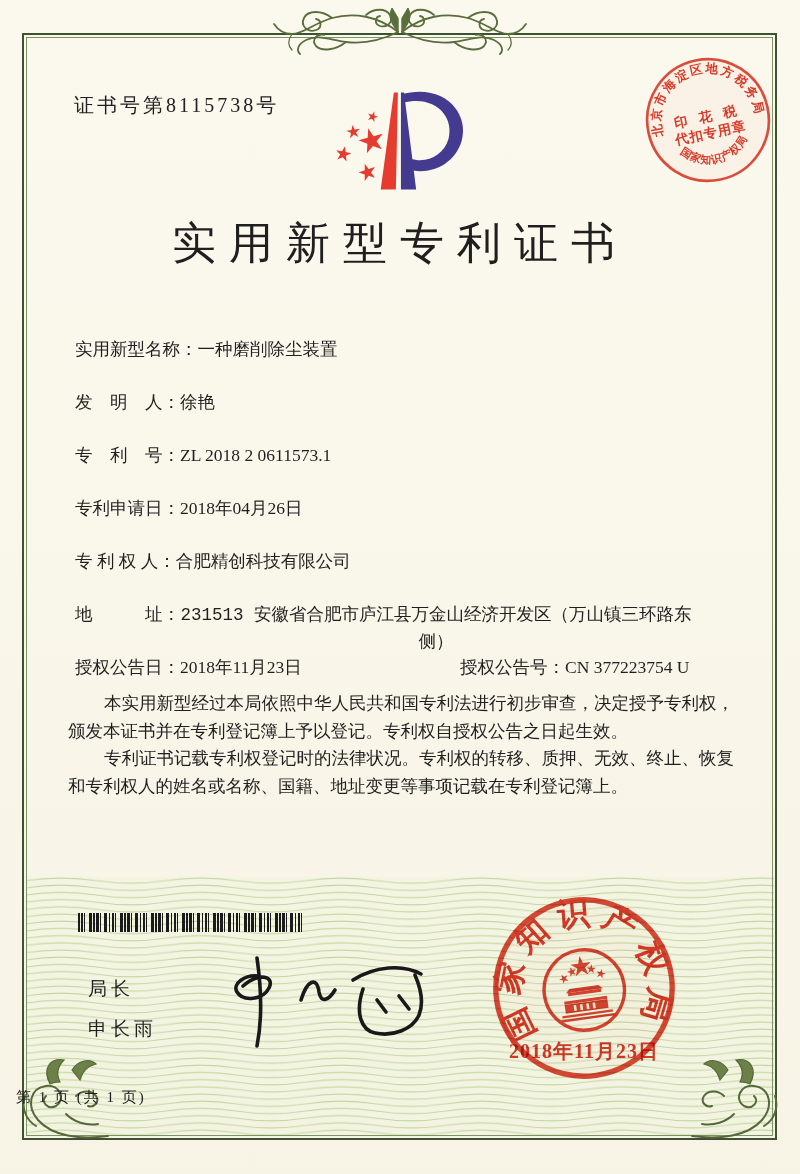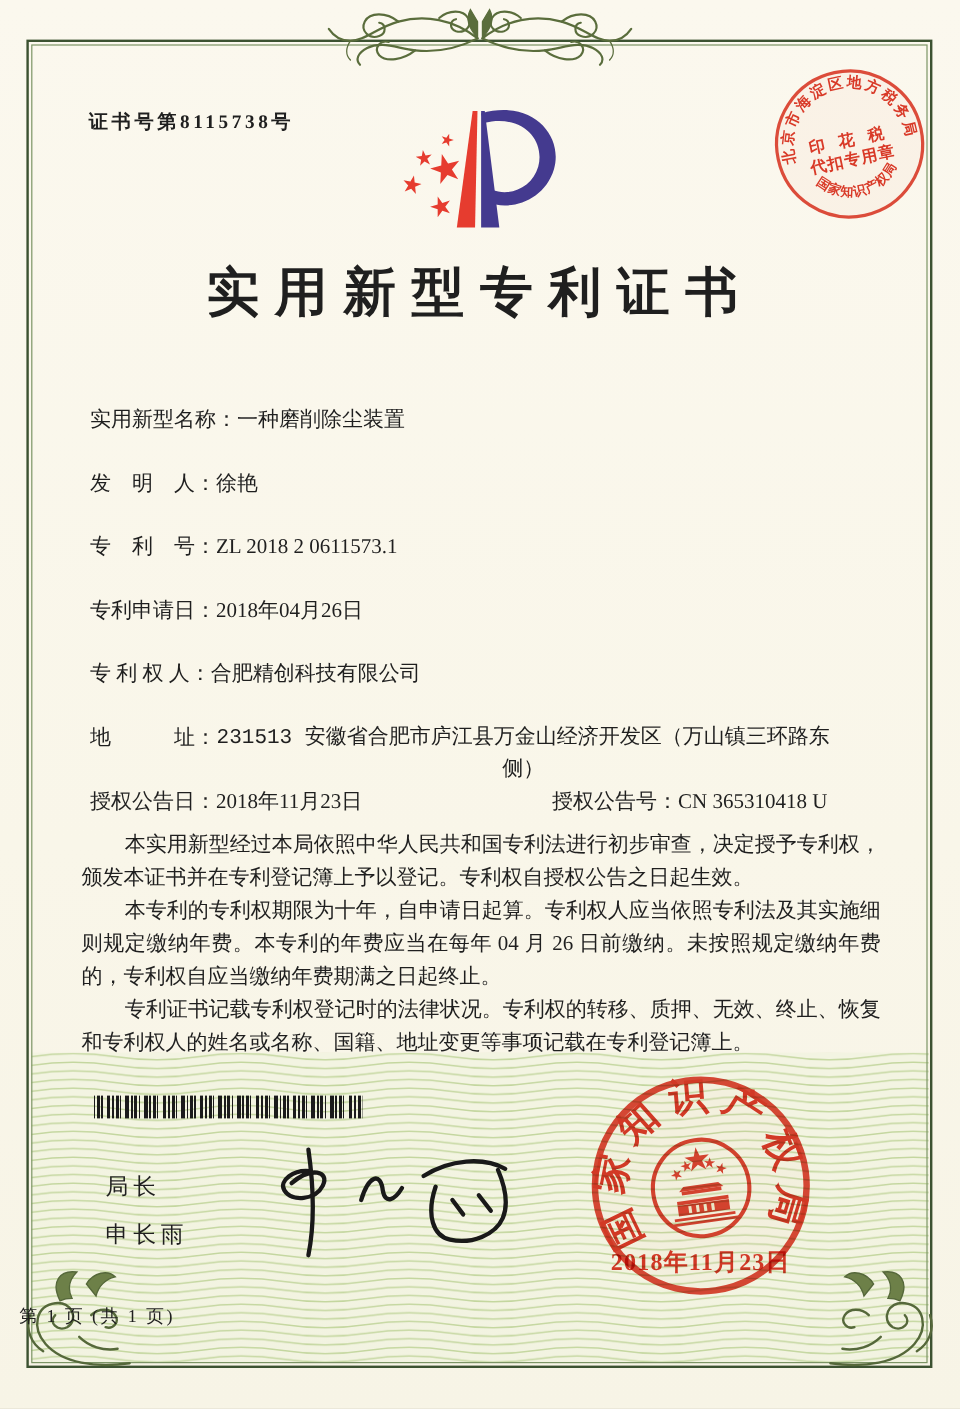--- a/index.html
+++ b/index.html
@@ -3,24 +3,24 @@
 <meta charset="utf-8">
 <style>
   html,body{margin:0;padding:0;background:#d8d4c4;}
   .page{position:relative;width:800px;height:1174px;margin:0 auto;overflow:hidden;
         background:linear-gradient(180deg,#fbf8ee 0%,#f9f6e9 60%,#f7f4e6 100%);
         font-family:"Liberation Serif","DejaVu Serif",serif;color:#1f1f1f;}
   .frame{position:absolute;left:22px;top:33px;width:751px;height:1103px;border:2.5px solid #3c5231;z-index:2;}
   .frame-inner{position:absolute;inset:2px;border:1px solid #7c9465;}
   .waves{position:absolute;left:26px;top:877px;z-index:1;}
   .ornament{position:absolute;z-index:3;}
-  .cert-no{position:absolute;left:74px;top:92px;font-size:16px;letter-spacing:3px;z-index:4;font-weight:bold;}
+  .cert-no{position:absolute;left:74px;top:92px;font-size:20px;letter-spacing:3px;z-index:4;}
   .logo{position:absolute;left:320px;top:78px;z-index:4;}
   .tax-seal{position:absolute;left:641px;top:53px;z-index:5;mix-blend-mode:multiply;transform:rotate(-12deg);}
-  .title{position:absolute;left:0;top:214px;width:100%;text-align:center;font-size:44px;font-weight:bold;
+  .title{position:absolute;left:0;top:214px;width:100%;text-align:center;font-size:44px;font-weight:normal;
          letter-spacing:13px;z-index:4;}
   .fields{position:absolute;left:75px;top:0;width:660px;z-index:4;font-size:17.5px;}
   .frow{position:absolute;left:0;white-space:nowrap;text-align:center;}
   .flabel{white-space:pre;}
   .fval{white-space:pre;}
   .fval-wrap{display:inline-block;vertical-align:top;width:512px;white-space:normal;line-height:27px;font-family:Liberation Mono, monospace;}
   .grant-right{position:absolute;left:385px;top:0;white-space:nowrap;}
   .body-text{position:absolute;left:68px;top:690px;width:666px;font-size:17.5px;line-height:27.5px;
              text-align:justify;z-index:4;font-family:Liberation Serif, serif;}
   .body-text p{margin:0;text-indent:36px;}
@@ -143,28 +143,27 @@
     </div>
     <div class="frow" style="top:549px">
       <span class="flabel">专 利 权 人：</span><span class="fval">合肥精创科技有限公司</span>
     </div>
     <div class="frow" style="top:602px">
       <span class="flabel">地　　　址：</span><span class="fval-wrap">231513 安徽省合肥市庐江县万金山经济开发区（万山镇三环路东侧）</span>
     </div>
     <div class="frow" style="top:655px">
       <span class="flabel">授权公告日：</span><span class="fval">2018年11月23日</span>
       <span class="grant-right">
-        <span class="flabel">授权公告号：</span><span class="fval">CN 365310418 U</span>
+        <span class="flabel">授权公告号：</span><span class="fval">CN 377223754 U</span>
       </span>
     </div>
   </div>
 
   <div class="body-text">
     <p>本实用新型经过本局依照中华人民共和国专利法进行初步审查，决定授予专利权，颁发本证书并在专利登记簿上予以登记。专利权自授权公告之日起生效。</p>
-    <p>本专利的专利权期限为十年，自申请日起算。专利权人应当依照专利法及其实施细则规定缴纳年费。本专利的年费应当在每年 04 月 26 日前缴纳。未按照规定缴纳年费的，专利权自应当缴纳年费期满之日起终止。</p>
     <p>专利证书记载专利权登记时的法律状况。专利权的转移、质押、无效、终止、恢复和专利权人的姓名或名称、国籍、地址变更等事项记载在专利登记簿上。</p>
   </div>
 
   <div class="barcode"></div>
 
   <div class="director">
     <div>局长</div>
     <div>申长雨</div>
   </div>
 

